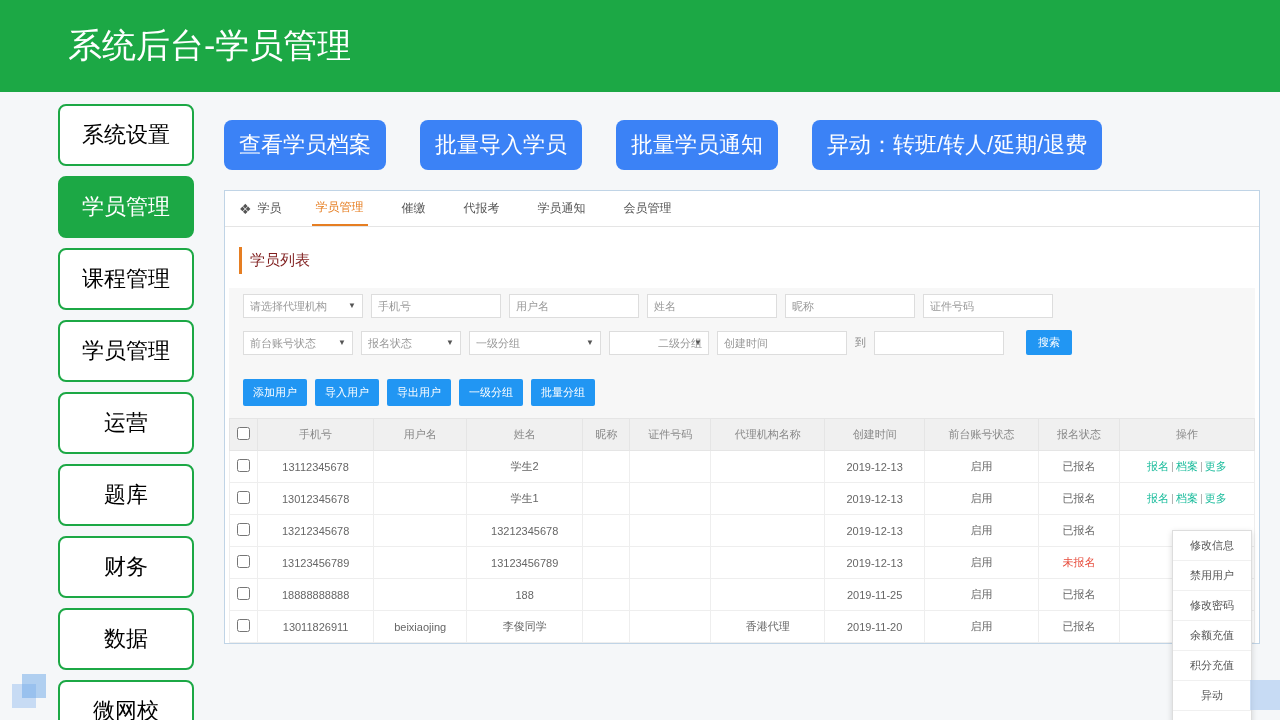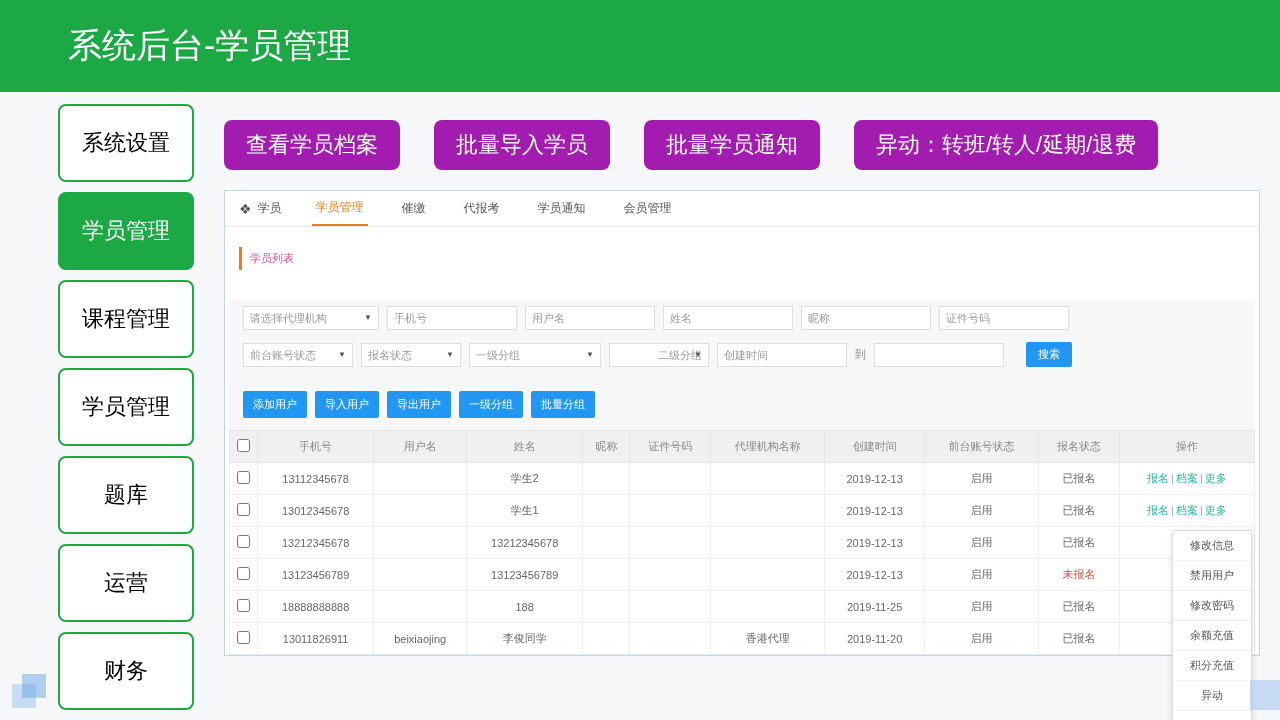--- a/index.html
+++ b/index.html
@@ -1,31 +1,31 @@
 <!DOCTYPE html>
 <html><head>
 <meta charset="utf-8">
 <style>
 * { margin: 0; padding: 0; box-sizing: border-box; font-family: "Microsoft YaHei", Arial, sans-serif; }
 body { width: 1280px; height: 720px; background: #f5f7f9; overflow: hidden; position: relative; }
 .header { background: #1ca845; height: 92px; display: flex; align-items: center; padding-left: 68px; }
 .header-title { color: #fff; font-size: 34px; font-weight: 300; }
 .content { display: flex; padding: 12px 0 0 58px; gap: 30px; }
 .sidebar { display: flex; flex-direction: column; gap: 10px; width: 136px; }
-.sidebar-item { border: 2px solid #1ca845; border-radius: 8px; padding: 22px 0; font-size: 22px; text-align: center; background: #fff; cursor: pointer; }
+.sidebar-item { border: 2px solid #1ca845; border-radius: 8px; padding: 14px 0; font-size: 22px; text-align: center; background: #fff; cursor: pointer; }
 .sidebar-item.active { background: #1ca845; color: #fff; }
 .main { flex: 1; padding-right: 20px; }
 .top-buttons { display: flex; gap: 34px; margin-bottom: 20px; margin-top: 16px; }
-.top-btn { background: #a21caf; color: #fff; border-radius: 8px; padding: 10px 22px; font-size: 22px; cursor: pointer; }
+.top-btn { background: #3b82f6; color: #fff; border-radius: 8px; padding: 10px 15px; font-size: 22px; cursor: pointer; }
 .panel { background: #fff; border: 1px solid #c0d4e6; font-size: 12px; color: #555; }
 .panel-tabs { display: flex; align-items: center; border-bottom: 1px solid #e5e5e5; padding: 0 14px; height: 36px; gap: 30px; }
 .panel-tabs .icon { color: #555; font-size: 14px; }
 .panel-tab { padding: 8px 4px; cursor: pointer; color: #555; }
 .panel-tab.active { color: #e67e22; border-bottom: 2px solid #e67e22; }
-.section-title { border-left: 3px solid #e67e22; padding: 4px 8px; margin: 20px 14px 30px; font-size: 11px; color: #ec4899; }
+.section-title { border-left: 3px solid #e67e22; padding: 4px 8px; margin: 20px 14px 14px; font-size: 15px; color: #7f1d1d; }
 .filters { padding: 0 14px 10px; background: #f7f7f7; margin: 0 4px; }
 .filter-row { display: flex; gap: 8px; padding: 6px 0; align-items: center; }
 .filter-input, .filter-select { border: 1px solid #ddd; background: #fff; padding: 4px 6px; font-size: 11px; color: #999; height: 24px; }
 .filter-select { position: relative; min-width: 100px; }
 .filter-select::after { content: "▼"; position: absolute; right: 6px; top: 6px; font-size: 8px; color: #555; }
 .filter-input { min-width: 130px; flex: 0 0 auto; }
 .search-btn { background: #2196f3; color: #fff; border: none; padding: 5px 12px; font-size: 11px; border-radius: 2px; cursor: pointer; }
 .action-btns { display: flex; gap: 8px; padding: 8px 14px 12px; background: #f7f7f7; margin: 0 4px; }
 .action-btn { background: #2196f3; color: #fff; border: none; padding: 6px 10px; font-size: 11px; border-radius: 2px; cursor: pointer; }
 table { width: calc(100% - 8px); margin: 0 4px; border-collapse: collapse; font-size: 11px; }
@@ -47,22 +47,22 @@
 <div class="header">
   <div class="header-title">系统后台-学员管理</div>
 </div>
 
 <div class="content">
   <div class="sidebar" id="sidebar">
       <div class="sidebar-item">系统设置</div>
       <div class="sidebar-item active">学员管理</div>
       <div class="sidebar-item">课程管理</div>
       <div class="sidebar-item">学员管理</div>
+      <div class="sidebar-item">运营</div>
       <div class="sidebar-item">题库</div>
-      <div class="sidebar-item">运营</div>
       <div class="sidebar-item">财务</div>
       <div class="sidebar-item">数据</div>
       <div class="sidebar-item">微网校</div>
       <div class="sidebar-item">独立APP</div>
     </div>
   <div class="main">
     <div class="top-buttons" id="top-buttons">
         <div class="top-btn">查看学员档案</div>
         <div class="top-btn">批量导入学员</div>
         <div class="top-btn">批量学员通知</div>
@@ -74,21 +74,21 @@
         <span style="margin-left:-24px">学员</span>
       <div class="panel-tab active">学员管理</div>
           <div class="panel-tab">催缴</div>
           <div class="panel-tab">代报考</div>
           <div class="panel-tab">学员通知</div>
           <div class="panel-tab">会员管理</div>
         </div>
       <div class="section-title">学员列表</div>
       <div class="filters">
         <div class="filter-row" id="filter-row-1">
-            <div class="filter-select" style="width: 136px;">请选择代理机构</div>
+            <div class="filter-select" style="width: 120px;">请选择代理机构</div>
             <div class="filter-input">手机号</div>
             <div class="filter-input">用户名</div>
             <div class="filter-input">姓名</div>
             <div class="filter-input">昵称</div>
             <div class="filter-input">证件号码</div>
           </div>
         <div class="filter-row" id="filter-row-2">
             <div class="filter-select" style="width: 110px;">前台账号状态</div>
             <div class="filter-select" style="width: 100px;">报名状态</div>
             <div class="filter-select" style="width: 132px;">一级分组</div>

